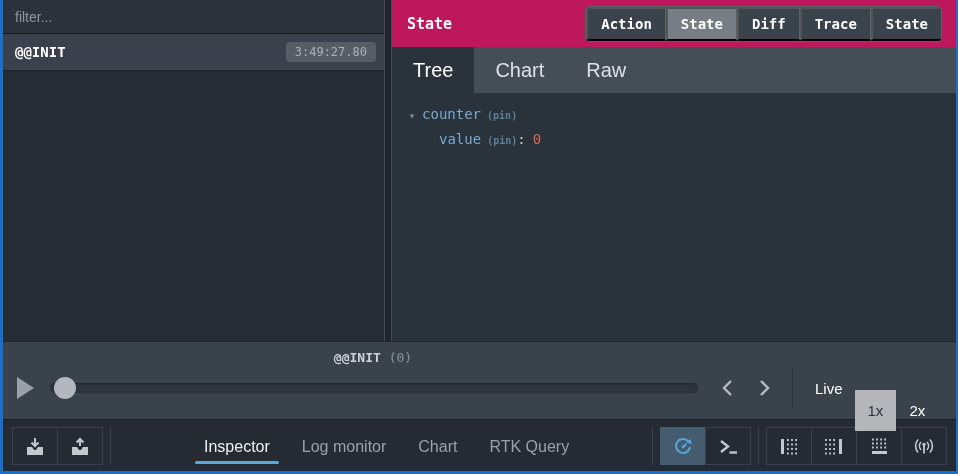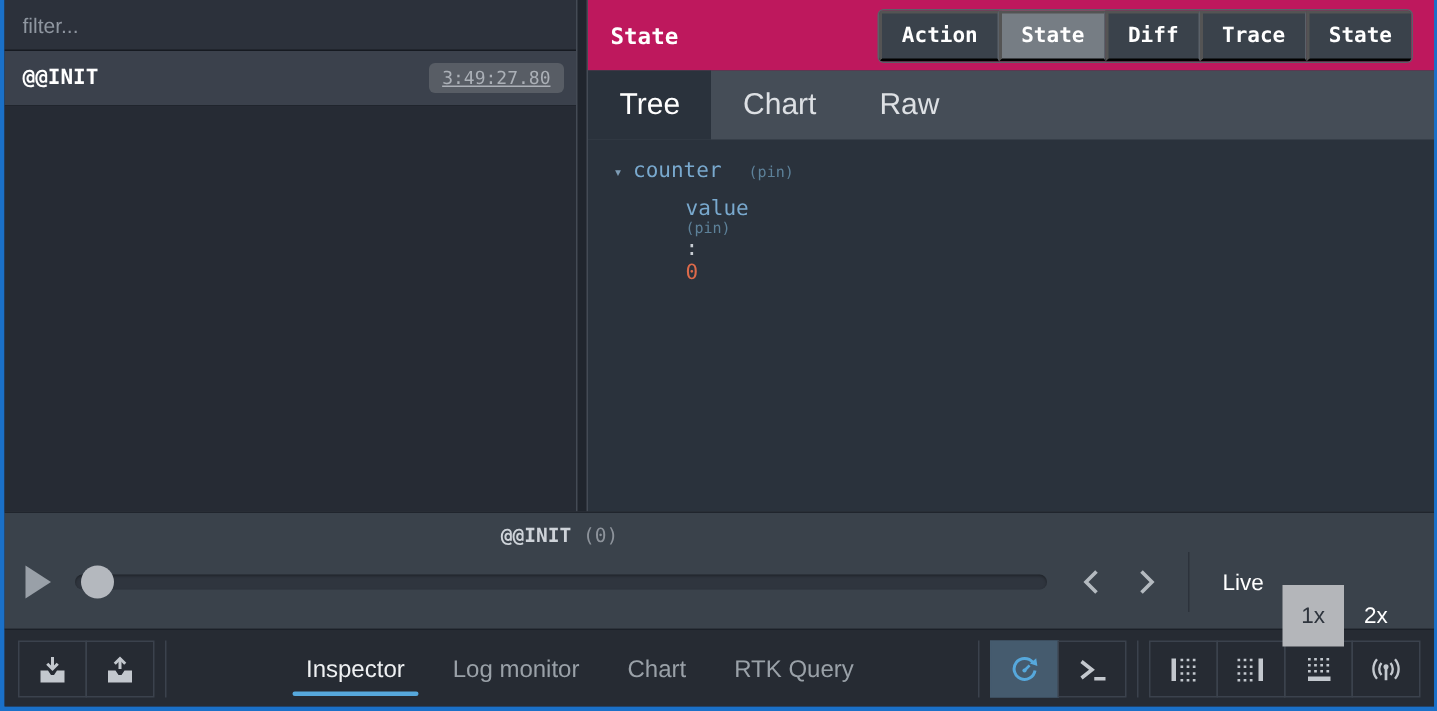--- a/index.html
+++ b/index.html
@@ -11,40 +11,40 @@
   }
   .mono{font-family:"DejaVu Sans Mono",monospace;}
   
   .main{flex:1;display:flex;min-height:0;}
   .left-panel{width:381px;display:flex;flex-direction:column;background:#262b34;}
   .filter-bar{height:33px;flex:none;background:#2c313b;border-bottom:1px solid #161a21;display:flex;align-items:center;}
   .filter-input{background:transparent;border:none;outline:none;color:#c7ccd2;font-size:14px;width:100%;padding:0 12px;font-family:"Liberation Sans",sans-serif;}
   .filter-input::placeholder{color:#8f96a0;opacity:1;}
   .action-item{height:36px;flex:none;background:#3b414c;border-bottom:1px solid #20252d;display:flex;align-items:center;justify-content:space-between;padding:0 8px 0 12px;cursor:pointer;}
   .action-name{color:#ffffff;font-size:14px;font-weight:bold;}
-  .time-badge{background:#585d65;color:#abb0b7;border-radius:4px;padding:3px 9px;font-size:12px;text-decoration:underline;}
+  .time-badge{background:#585d65;color:#abb0b7;border-radius:4px;padding:3px 9px;font-size:12px;}
   .left-rest{flex:1;background:#262b34;}
   .v-divider{width:6px;flex:none;background:#20252d;border-left:1px solid #444b55;border-right:1px solid #444b55;cursor:col-resize;}
   
   .right-panel{flex:1;display:flex;flex-direction:column;background:#2a323c;min-width:0;}
   .rp-header{height:47px;flex:none;background:#be185d;display:flex;align-items:center;justify-content:space-between;padding:0 14px 0 15px;}
   .rp-title{color:#ffffff;font-size:15px;font-weight:bold;}
   .tab-group{display:flex;border:1px solid #5a6169;border-radius:4px;overflow:hidden;}
   .tab-btn{color:#ffffff;font-size:14px;font-weight:bold;background:#3a424b;padding:8px 13px;border-right:1px solid #5a6169;cursor:pointer;line-height:1;}
   .tab-btn:last-child{border-right:none;}
   .tab-btn.selected{background:#767d84;}
   .subtab-bar{height:46px;flex:none;background:#454d57;display:flex;align-items:stretch;}
   .subtab{display:flex;align-items:center;padding:0 21px;color:#dde0e4;font-size:20px;cursor:pointer;}
   .subtab.selected{background:#2a323c;color:#ffffff;}
   .tree{flex:1;padding:13px 0 0 17px;}
   .tree-row{display:flex;align-items:baseline;margin-bottom:9px;font-family:"DejaVu Sans Mono",monospace;}
-  .tree-row.child{padding-left:30px;flex-direction:column;}
+  .tree-row.child{padding-left:30px;}
   .expander{color:#7d9cb5;font-size:10px;margin-right:7px;cursor:pointer;}
   .tkey{color:#79a9ce;font-size:14px;}
-  .tpin{color:#5d8199;font-size:10px;margin-left:18px;}
+  .tpin{color:#5d8199;font-size:10px;margin-left:6px;font-weight:bold;}
   .tcolon{color:#c8cdd3;font-size:14px;margin-right:7px;}
   .tval{color:#dd6a4a;font-size:14px;}
   
   .playback{height:77px;flex:none;background:#3a424b;border-top:1px solid #20252d;position:relative;}
   .pb-label{position:absolute;top:8px;left:0;width:740px;text-align:center;font-size:13px;font-weight:bold;color:#ced3d9;}
   .pb-label .idx{color:#8d939b;font-weight:normal;}
   .pb-row{position:absolute;top:24px;left:14px;right:12px;height:44px;display:flex;align-items:center;}
   .play-btn{width:0;height:0;border-left:17px solid #99a0a8;border-top:11px solid transparent;border-bottom:11px solid transparent;margin-right:16px;cursor:pointer;flex:none;}
   .slider{position:relative;width:648px;height:10px;background:#2f353e;border-radius:6px;box-shadow:inset 0 1px 2px rgba(0,0,0,.35);flex:none;cursor:pointer;}
   .slider-thumb{position:absolute;left:4px;top:-6px;width:22px;height:22px;border-radius:50%;background:#b4b8be;cursor:grab;}

